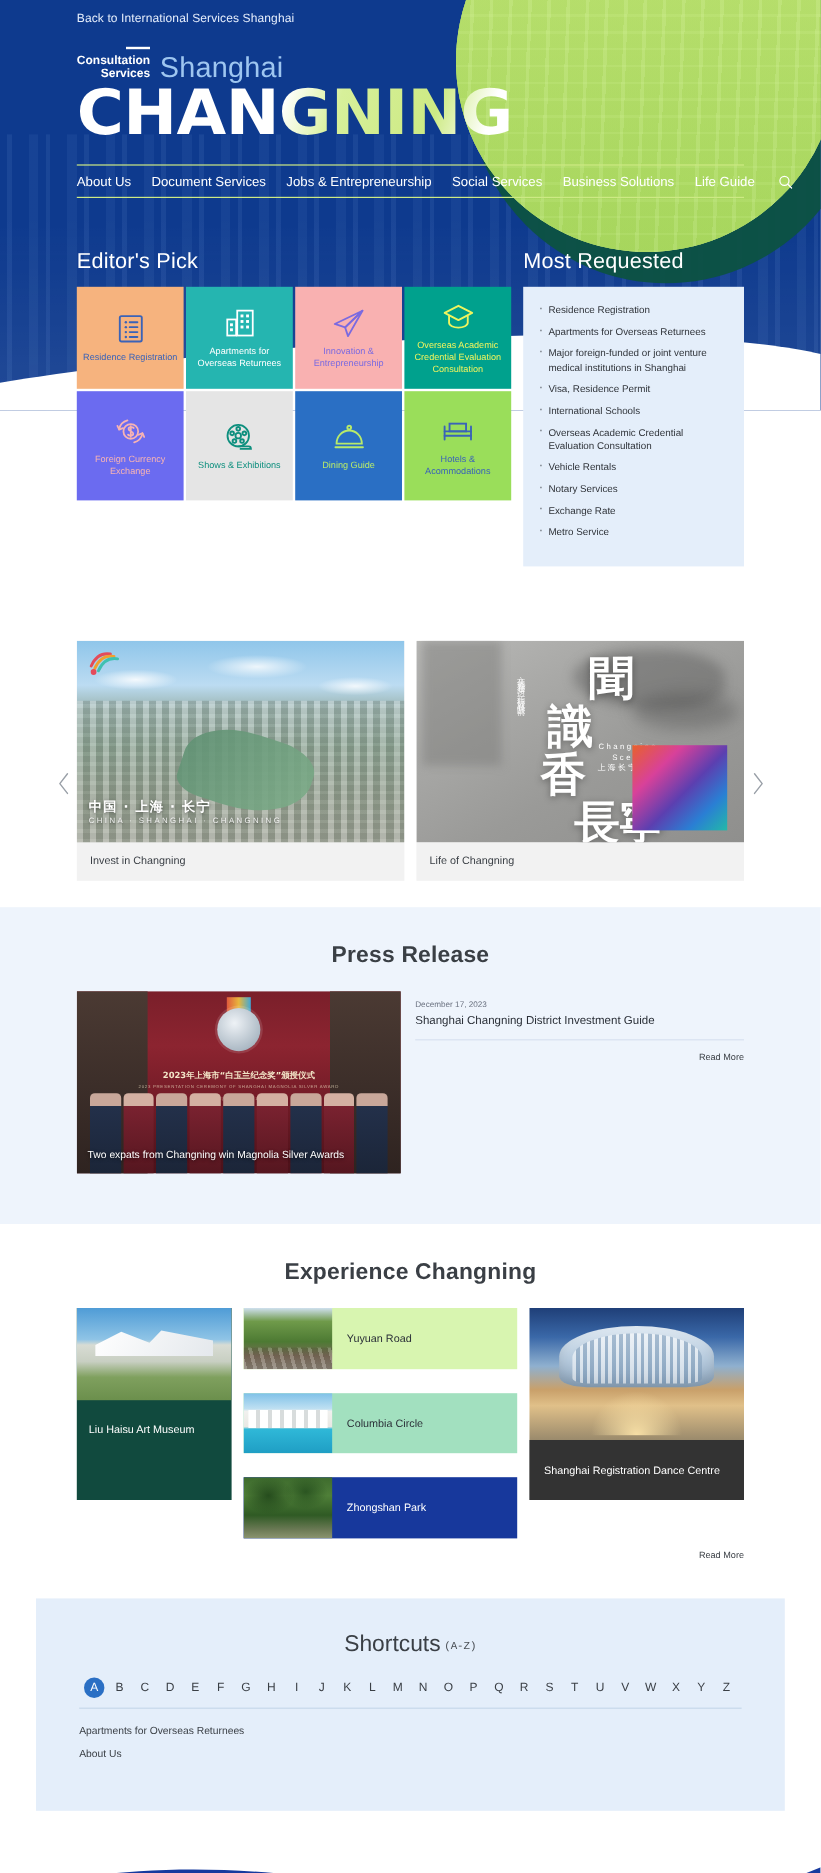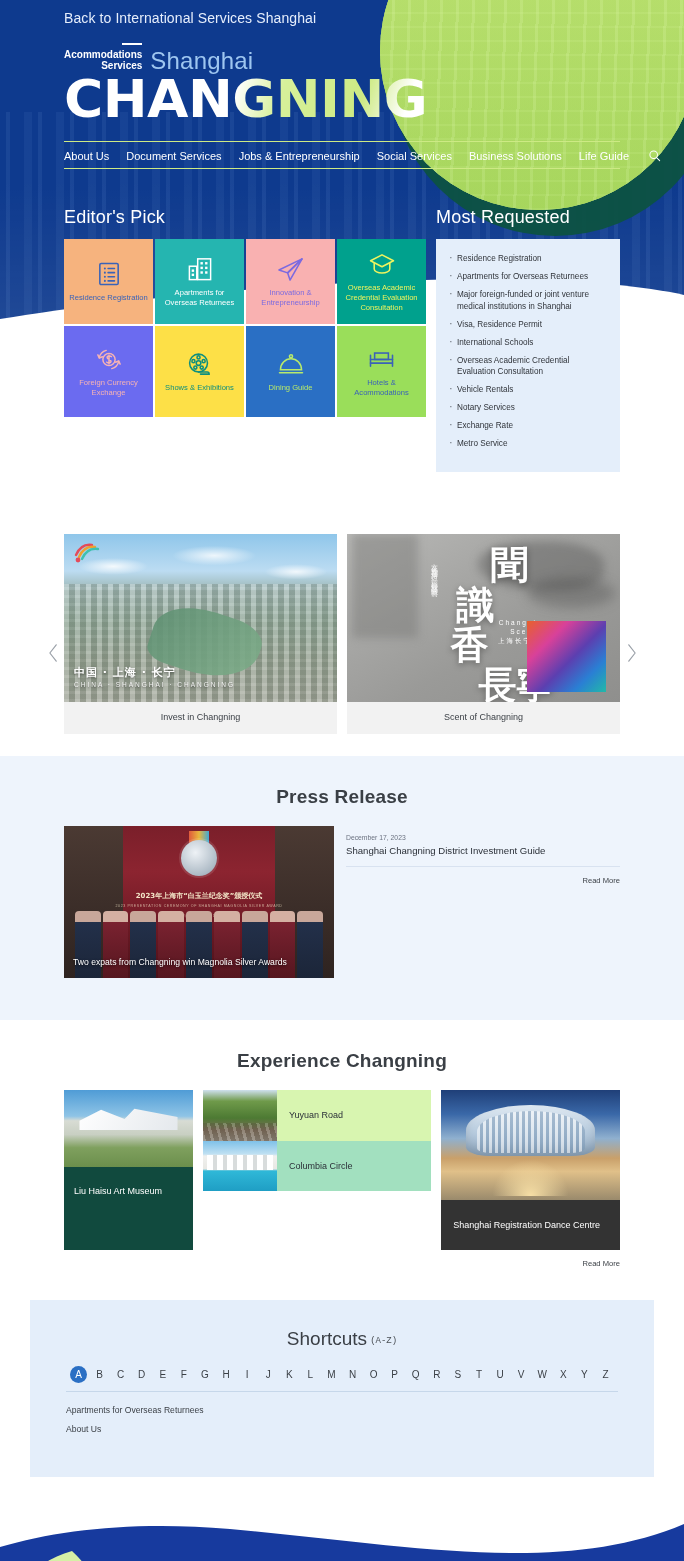--- a/index.html
+++ b/index.html
@@ -67,21 +67,21 @@
   }
   .hero-curve {
     position: absolute; left: 0; bottom: -1px; width: 684px; height: 70px;
     pointer-events: none;
   }
 
   .hero-inner { position: relative; z-index: 5; padding: 0 64px; }
   .backlink {
     display: inline-block;
     padding-top: 10px;
-    font-size: 14px;
+    font-size: 10px;
     color: #e6eefc;
     letter-spacing: .1px;
     text-decoration: none;
   }
   .brand { margin-top: 22px; }
   .brand-row { display: flex; align-items: flex-end; gap: 8px; }
   .brand-intl {
     font-size: 10px; line-height: 11px; font-weight: 700;
     color: #ffffff; text-align: right; padding-bottom: 2px;
     position: relative;
@@ -163,21 +163,21 @@
   .carousel-arrow {
     position: absolute; top: 108px;
     width: 22px; height: 22px;
     display: flex; align-items: center; justify-content: center;
     color: #9aa0a8; cursor: pointer;
   }
   .carousel-arrow.left { left: 42px; }
   .carousel-arrow.right { right: 42px; }
   .ccard { width: 273px; background: #f2f2f2; cursor: pointer; }
   .ccard .cimg { height: 168px; position: relative; overflow: hidden; }
-  .ccard .ccap { padding: 10px 11px 12px; font-size: 9px; color: #3a3f45; text-align: center; }
+  .ccard .ccap { padding: 10px 11px 12px; font-size: 9px; color: #3a3f45; }
 
   .img-city {
     position: absolute; inset: 0;
     background:
       linear-gradient(180deg, #8fc6ea 0%, #bcdcf2 22%, #9ab4b0 34%, #86a08e 52%, #8d9a88 75%, #9a9e90 100%);
   }
   .img-city::after {
     content: "";
     position: absolute; left: 0; top: 30%; right: 0; bottom: 0;
     background:
@@ -275,21 +275,21 @@
   .pr-title { font-size: 9.6px; color: #2b3038; }
   .read-more { text-align: right; font-size: 7.6px; color: #3a3f45; margin-top: 9px; cursor: pointer; }
 
   
   .exp-section { padding: 30px 64px 8px; }
   .exp-row { display: flex; gap: 10px; }
   .exp-card { width: 130px; height: 160px; position: relative; overflow: hidden; cursor: pointer; }
   .exp-card .ph { height: 77px; position: relative; overflow: hidden; }
   .exp-card .bd { height: 83px; display: flex; align-items: flex-start; padding: 18px 10px 0; }
   .exp-card .bd span { color: #fff; font-size: 9px; line-height: 12px; }
-  .exp-mid { width: 230px; display: flex; flex-direction: column; gap: 0; }
+  .exp-mid { width: 230px; display: flex; flex-direction: column; gap: 20px; }
   .exp-mini { height: 50.5px; display: flex; cursor: pointer; }
   .exp-mini .mph { width: 74px; position: relative; overflow: hidden; flex: none; }
   .exp-mini .mbd { flex: 1; display: flex; align-items: center; padding-left: 12px; }
   .exp-mini .mbd span { font-size: 9px; }
   .exp-right { width: 180px; height: 160px; position: relative; overflow: hidden; cursor: pointer; }
   .exp-right .ph { height: 110px; position: relative; overflow: hidden; }
   .exp-right .bd { height: 50px; background: #333333; display: flex; align-items: center; padding: 0 12px; }
   .exp-right .bd span { color: #fff; font-size: 9px; }
 
   .ph-museum { position: absolute; inset: 0; background: linear-gradient(180deg,#4f9cd6 0%, #8fc4e6 34%, #d8dcd4 40%, #c8cfc2 58%, #7fa05e 75%, #6b8f4c 100%); }
@@ -339,21 +339,21 @@
     <svg class="hero-curve" viewBox="0 0 684 70" preserveAspectRatio="none">
       <path d="M0,70 L0,46 C120,26 300,8 470,6 C560,5 640,12 684,22 L684,70 Z" fill="#ffffff"></path>
     </svg>
 
     <div class="hero-inner">
       <a class="backlink" href="#">Back to International Services Shanghai</a>
 
       <div class="brand">
         <div class="brand-row">
           <div class="brand-intl">
-            <div>Acommodations</div>
+            <div>Consultation</div>
             <div>Services</div>
           </div>
           <div class="brand-sh">Shanghai</div>
         </div>
         <div class="brand-cn">CHANGNING</div>
       </div>
 
       <nav class="mainnav">
         <a href="#">About Us</a>
         <a href="#">Document Services</a>
@@ -438,21 +438,21 @@
               <path d="M14 8.2 V17.8 M16.6 10 C16 9 12 8.4 12 10.8 C12 13.2 16.2 12.6 16.2 15 C16.2 17.4 12.2 16.9 11.5 15.9" stroke-linecap="round"></path>
               <path d="M3.5 11 A10.5 10.5 0 0 1 11 3.2" stroke-linecap="round"></path>
               <path d="M24.5 15 A10.5 10.5 0 0 1 17 22.8" stroke-linecap="round"></path>
               <path d="M2 8 L3.6 11.4 L7 10" stroke-linecap="round"></path>
               <path d="M26 18 L24.4 14.6 L21 16" stroke-linecap="round"></path>
             </svg>
           </span>
           <span class="lbl" style="color:#f7b3b3">Foreign Currency Exchange</span>
         </div>
 
-        <div class="tile tall" style="background:#fde047">
+        <div class="tile tall" style="background:#e5e5e5">
           <span class="ico">
             <svg width="25" height="25" viewBox="0 0 26 26" fill="none" stroke="#0e8f7e" stroke-width="1.6">
               <circle cx="12" cy="11.5" r="9.3"></circle>
               <circle cx="12" cy="11.5" r="2.4"></circle>
               <circle cx="12" cy="5.6" r="1.6"></circle>
                 <circle cx="17.3" cy="9.5" r="1.6"></circle>
               <circle cx="15.3" cy="16.2" r="1.6"></circle>
                 <circle cx="8.7" cy="16.2" r="1.6"></circle>
               <circle cx="6.7" cy="9.5" r="1.6"></circle>
               <path d="M12 20.8 H21 C22.4 20.8 23 21.8 23 23 H14" stroke-linecap="round"></path>
@@ -549,21 +549,21 @@
             <div class="c4">長寧</div>
           </div>
           <div class="scent-en">
             <div>Changning</div>
             <div>Scent</div>
             <div>上海长宁文旅</div>
           </div>
           <div class="scent-poster"></div>
         </div>
       </div>
-      <div class="ccap">Scent of Changning</div>
+      <div class="ccap">Life of Changning</div>
     </div>
 
     <div class="carousel-arrow right">
       <svg width="13" height="20" viewBox="0 0 14 22" fill="none" stroke="#9aa0a8" stroke-width="1.3" stroke-linecap="round" stroke-linejoin="round">
           <polyline points="4,2 11,11 4,20"></polyline>
         </svg>
     </div>
   </section>
 
   <section class="press-section">
@@ -627,20 +627,28 @@
             </div>
         </div>
         <div class="exp-mini" style="background:#a2e0bf">
           <div class="mph">
               <div class="ph-columbia">
                 <div class="col"></div>
               </div>
             </div>
           <div class="mbd">
               <span style="color:#2b3038">Columbia Circle</span>
+            </div>
+        </div>
+        <div class="exp-mini" style="background:#17389c">
+          <div class="mph">
+              <div class="ph-park"></div>
+            </div>
+          <div class="mbd">
+              <span style="color:#ffffff">Zhongshan Park</span>
             </div>
         </div>
       </div>
 
       <div class="exp-right">
         <div class="ph">
           <div class="ph-dance">
             <div class="dome"></div>
             <div class="fountain"></div>
           </div>

